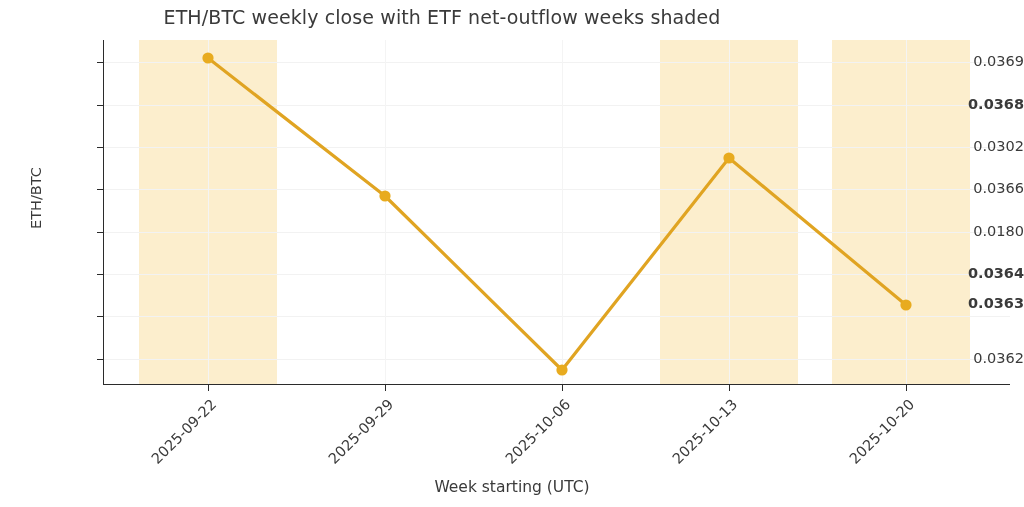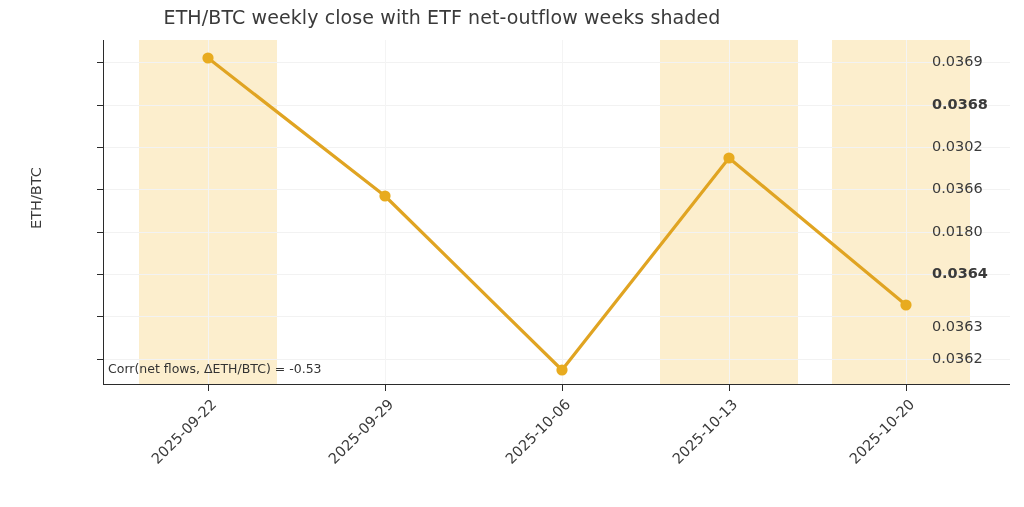--- a/index.html
+++ b/index.html
@@ -100,20 +100,21 @@
     position: absolute;
     left: 97px;
     width: 6px;
     height: 1.3px;
     background: #2b2b2b;
   }
   .ytick-label {
     position: absolute;
     right: 0;
     width: 92px;
+    text-align: right;
     font-size: 14.5px;
     color: #3a3a3a;
     white-space: nowrap;
   }
   #ylabel {
     position: absolute;
     left: -24px;
     top: 190px;
     width: 120px;
     text-align: center;
@@ -226,21 +227,21 @@
   <div class="ytick-mark" style="top:189px;"></div>
   <div class="ytick-label" style="top:180px;">0.0366</div>
 
   <div class="ytick-mark" style="top:232px;"></div>
   <div class="ytick-label" style="top:223px;">0.0180</div>
 
   <div class="ytick-mark" style="top:274px;"></div>
   <div class="ytick-label" style="top:265px;font-weight:bold;">0.0364</div>
 
   <div class="ytick-mark" style="top:316px;"></div>
-  <div class="ytick-label" style="top:318px;">0.0363</div>
+  <div class="ytick-label" style="top:295px;font-weight:bold;">0.0363</div>
 
   <div class="ytick-mark" style="top:359px;"></div>
   <div class="ytick-label" style="top:350px;">0.0362</div>
 
   <div id="ylabel">ETH/BTC</div>
 
   <div class="xtick-mark" style="left:208px;"></div>
   <div class="xtick-label" style="left:-42px; width:250px;">2025-09-22</div>
 
   <div class="xtick-mark" style="left:385px;"></div>
@@ -248,16 +249,16 @@
 
   <div class="xtick-mark" style="left:562px;"></div>
   <div class="xtick-label" style="left:312px; width:250px;">2025-10-06</div>
 
   <div class="xtick-mark" style="left:729px;"></div>
   <div class="xtick-label" style="left:479px; width:250px;">2025-10-13</div>
 
   <div class="xtick-mark" style="left:906px;"></div>
   <div class="xtick-label" style="left:656px; width:250px;">2025-10-20</div>
 
-
-  <div id="corr-annotation">Corr(net flows, ΔETH/BTC) = -0.53</div>
+  <div id="xlabel">Week starting (UTC)</div>
+
 
 </div>
 
 </body></html>

